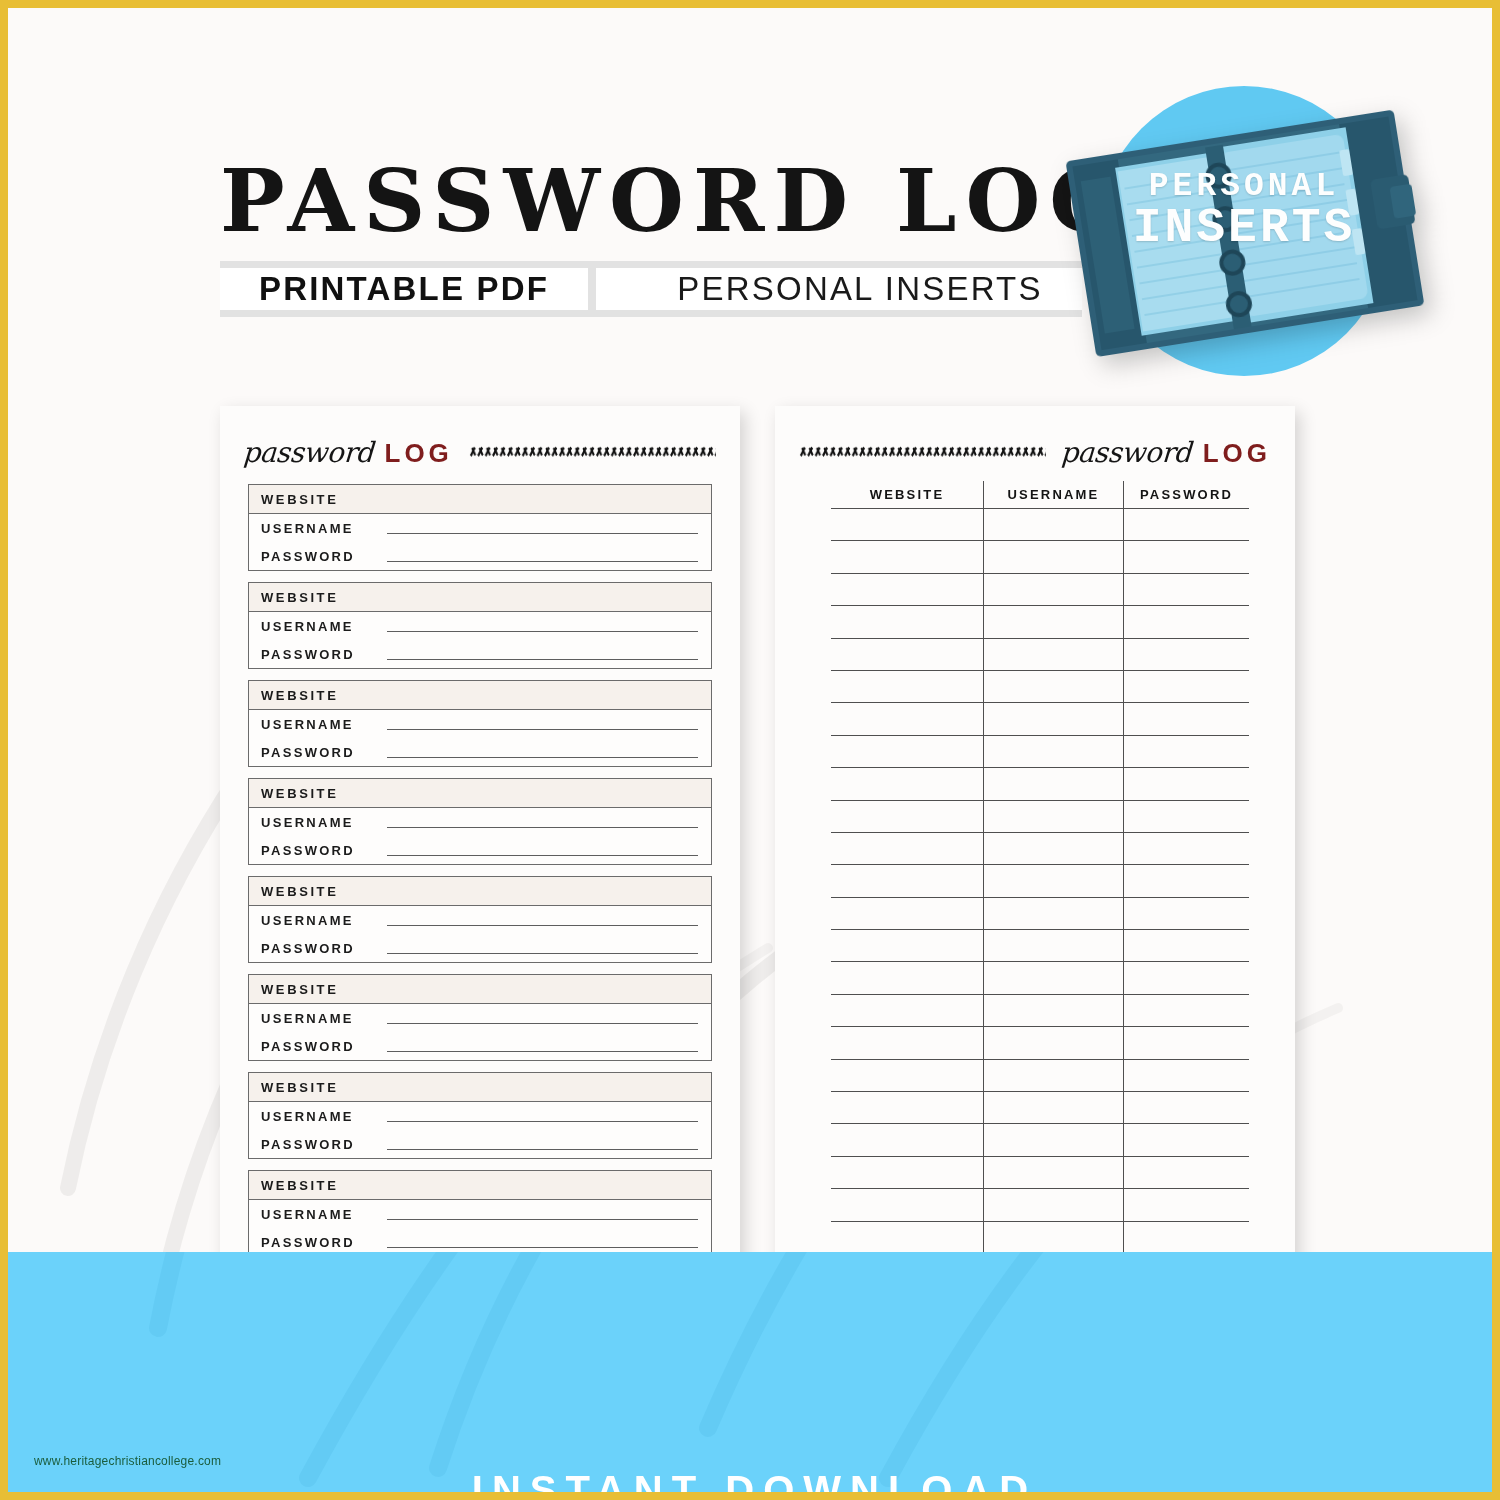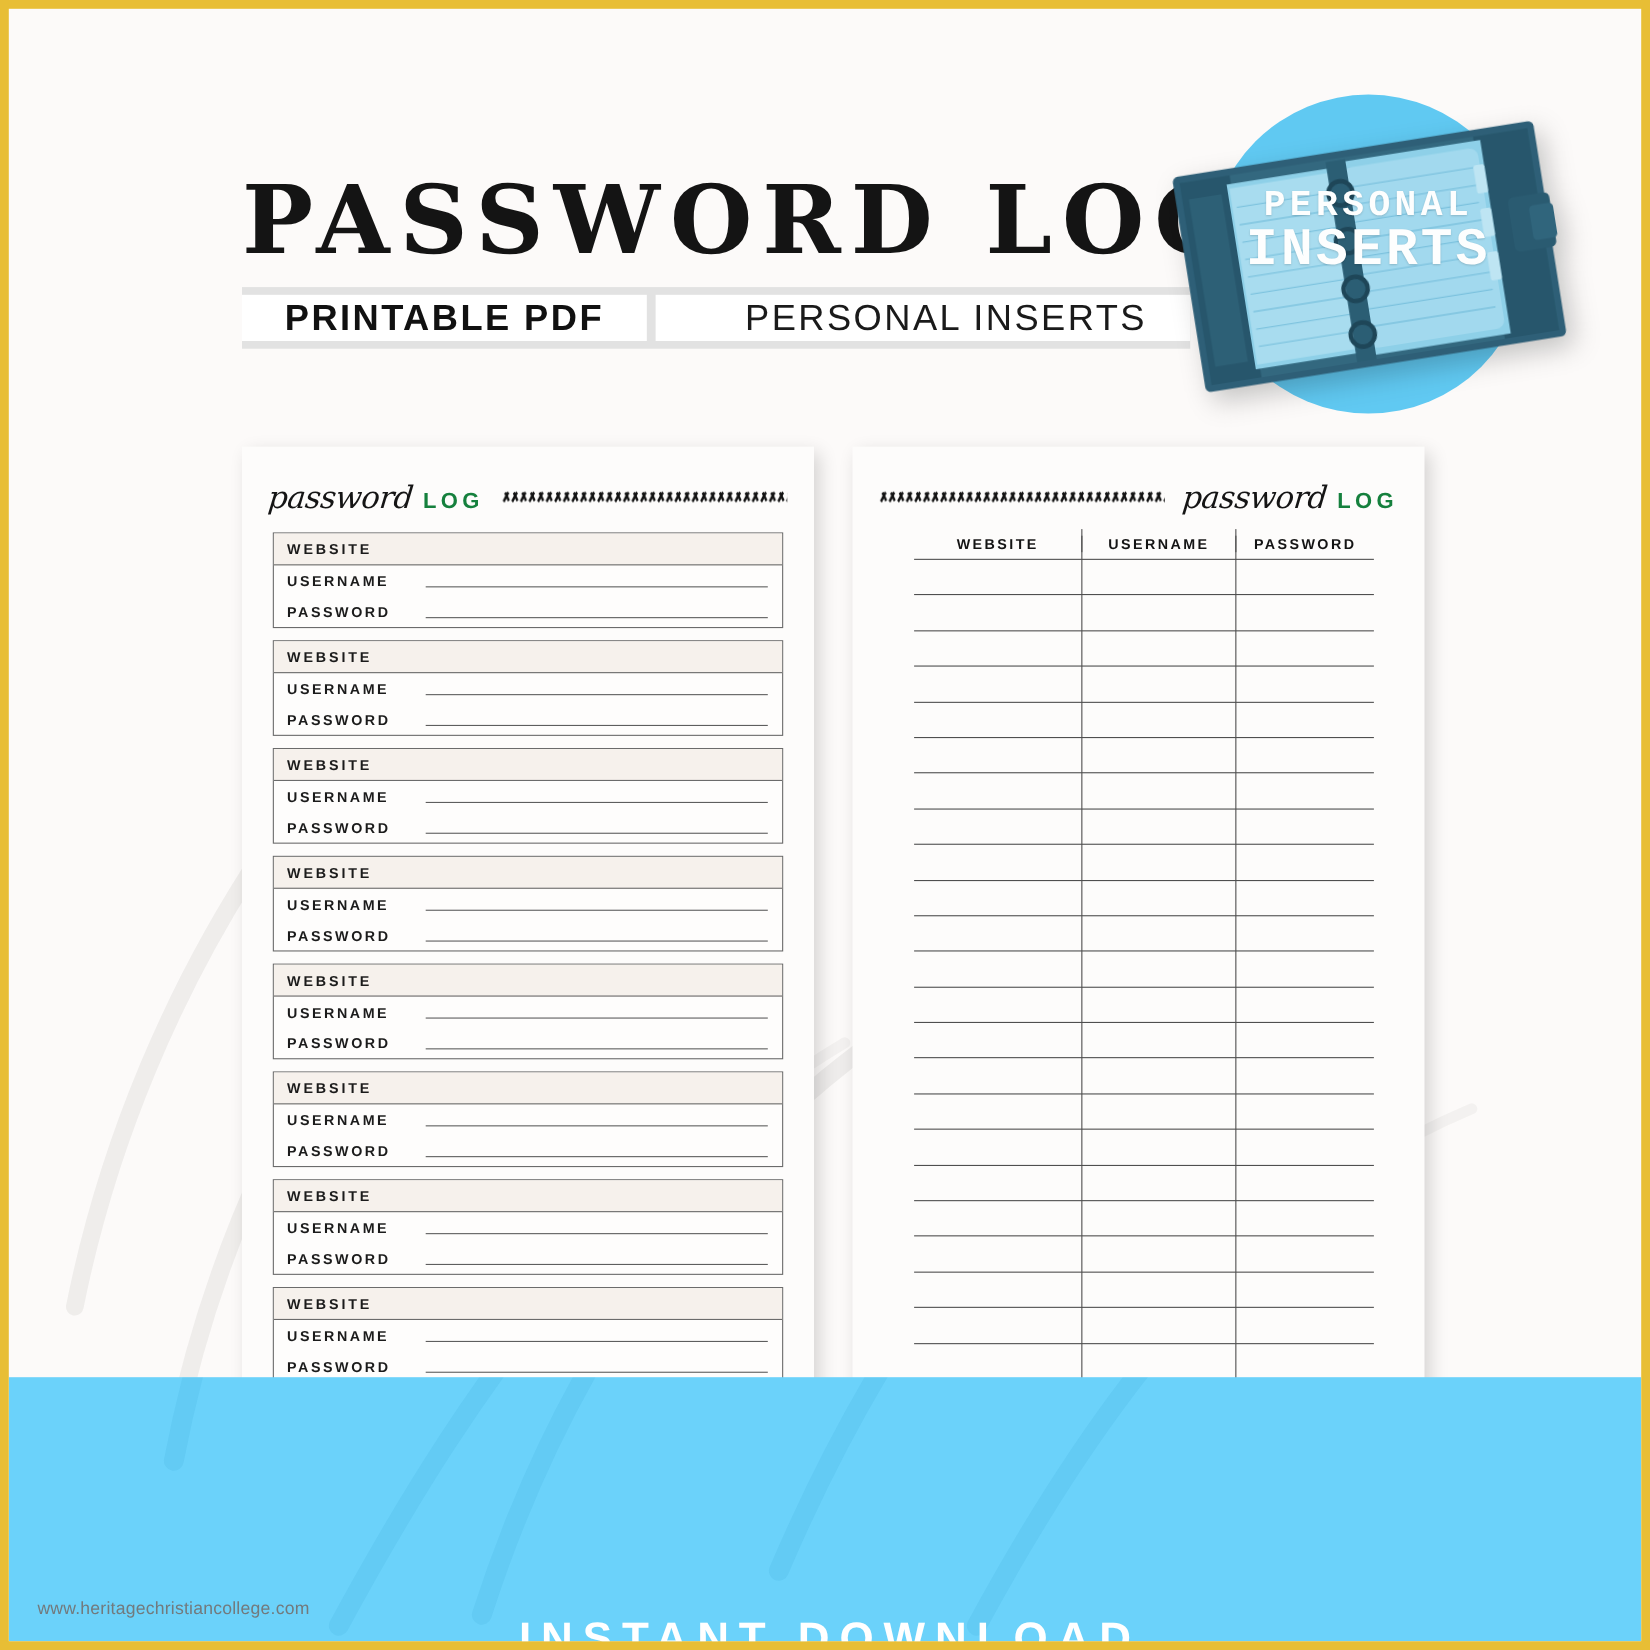--- a/index.html
+++ b/index.html
@@ -45,23 +45,23 @@
   }
   .blue-band-watermark {
     position: absolute; left: 0; top: -1244px;
     width: 1484px; height: 1484px;
     opacity: .13;
   }
 
   .site-url {
     position: absolute;
     left: 26px; top: 1446px;
-    font-size: 16px;
+    font-size: 12px;
     letter-spacing: .2px;
-    color: #737373;
+    color: #14532d;
     opacity: .92;
     white-space: nowrap;
   }
 
   .instant-download {
     position: absolute;
     left: 0; top: 1460px;
     width: 1484px;
     text-align: center;
     color: #FFFFFF;
@@ -176,24 +176,24 @@
   .head-title { white-space: nowrap; display: flex; align-items: baseline; }
   .head-script {
     font-family: "DejaVu Serif", "Liberation Serif", serif;
     font-style: italic;
     font-size: 28px;
     color: #151515;
     letter-spacing: -.5px;
     transform: skewX(-6deg);
   }
   .head-log {
-    font-size: 20px;
+    font-size: 26px;
     font-weight: bold;
     letter-spacing: 4px;
-    color: #15803d;
+    color: #7f1d1d;
     margin-left: 9px;
   }
   .head-rule { flex: 1; height: 22px; overflow: hidden; }
 
   
   .entries {
     position: absolute;
     left: 28px; top: 78px;
     width: 464px;
   }

